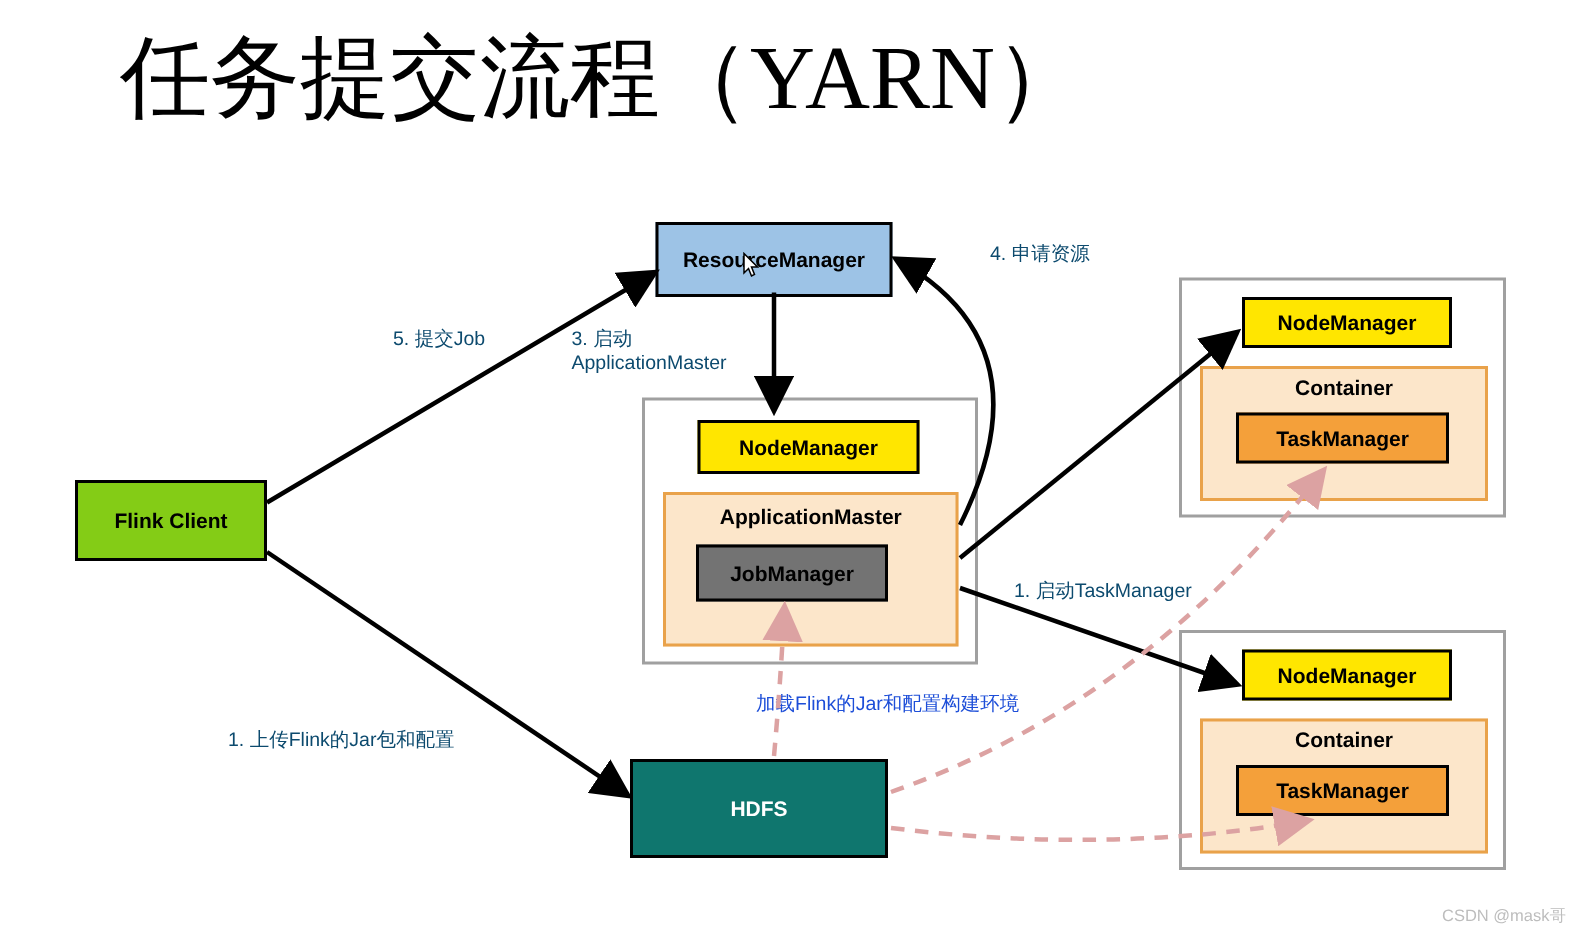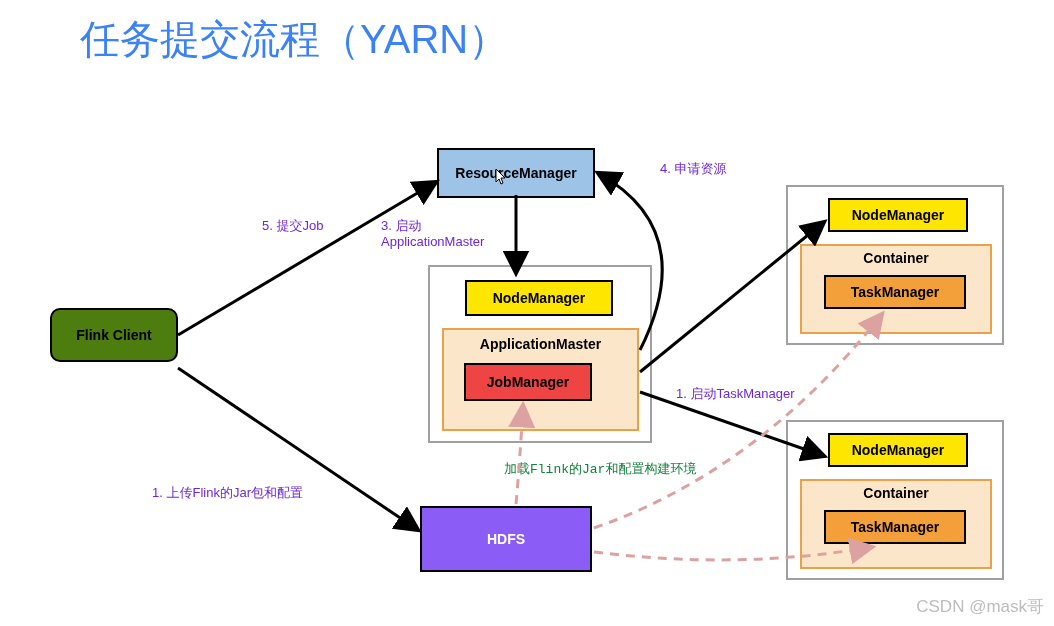--- a/index.html
+++ b/index.html
@@ -8,82 +8,82 @@
     height: 626px;
     background: #fff;
     font-family: "Comic Sans MS", "Segoe UI", sans-serif;
     position: relative;
     overflow: hidden;
   }
   .title {
     position: absolute;
     left: 80px;
     top: 12px;
-    font-size: 40px;
+    font-size: 60px;
     font-weight: 400;
-    color: #3b82f6;
-    font-family: Liberation Sans, sans-serif;
+    color: #000000;
+    font-family: Liberation Serif, serif;
   }
   .box {
     position: absolute;
     border: 2px solid #000;
     display: flex;
     align-items: center;
     justify-content: center;
     font-size: 14px;
     font-weight: bold;
   }
   .lbl {
     position: absolute;
     font-size: 13px;
-    color: #6d28d9;
+    color: #0c4a6e;
     white-space: nowrap;
   }
-  .lbl.red { color: #15803d; font-family: Liberation Mono, monospace; }
+  .lbl.red { color: #1d4ed8; }
   .watermark {
     position: absolute;
     right: 10px;
     bottom: 8px;
-    font-size: 17px;
+    font-size: 11px;
     color: #bdbdbd;
     font-family: sans-serif;
   }
   svg.arrows {
     position: absolute;
     left: 0; top: 0;
     width: 1054px; height: 626px;
     pointer-events: none;
   }
   .cursor {
     position: absolute;
     font-size: 16px;
     color: #000;
   }
 </style>
 </head>
 <body>
 
 <div class="title">任务提交流程（YARN）</div>
 
-<div class="box" style="left:50px; top:308px; width:128px; height:54px; background:#4d7c0f;border-radius:10px;">Flink Client</div>
+<div class="box" style="left:50px; top:320px; width:128px; height:54px; background:#84cc16;">Flink Client</div>
 
 <div class="box" style="left:437px; top:148px; width:158px; height:50px; background:#9dc3e6;">ResourceManager</div>
 
 <div class="cursor" style="left:495px; top:168px;">
  <svg width="14" height="18" viewBox="0 0 14 18">
       <path d="M1 1 L1 14 L4 11 L6 16 L8 15 L6 10 L10 10 Z" fill="#fff" stroke="#000" stroke-width="1"></path>
     </svg>
 </div>
 
 <div class="box" style="left:428px; top:265px; width:224px; height:178px; background:#fff; border-color:#a0a0a0;"></div>
 <div class="box" style="left:465px; top:280px; width:148px; height:36px; background:#ffe600;">NodeManager</div>
 <div class="box" style="left:442px; top:328px; width:197px; height:103px; background:#fce6ca; border-color:#e9a24a; align-items:flex-start; padding-top:6px;">ApplicationMaster</div>
-<div class="box" style="left:464px; top:363px; width:128px; height:38px; background:#ef4444;">JobManager</div>
+<div class="box" style="left:464px; top:363px; width:128px; height:38px; background:#737373;">JobManager</div>
 
-<div class="box" style="left:420px; top:506px; width:172px; height:66px; background:#8b5cf6; color:#fff;">HDFS</div>
+<div class="box" style="left:420px; top:506px; width:172px; height:66px; background:#0f766e; color:#fff;">HDFS</div>
 
 <div class="box" style="left:786px; top:185px; width:218px; height:160px; background:#fff; border-color:#a0a0a0;"></div>
 <div class="box" style="left:828px; top:198px; width:140px; height:34px; background:#ffe600;">NodeManager</div>
 <div class="box" style="left:800px; top:244px; width:192px; height:90px; background:#fce6ca; border-color:#e9a24a; align-items:flex-start; padding-top:4px;">Container</div>
 <div class="box" style="left:824px; top:275px; width:142px; height:34px; background:#f4a03a;">TaskManager</div>
 
 <div class="box" style="left:786px; top:420px; width:218px; height:160px; background:#fff; border-color:#a0a0a0;"></div>
 <div class="box" style="left:828px; top:433px; width:140px; height:34px; background:#ffe600;">NodeManager</div>
 <div class="box" style="left:800px; top:479px; width:192px; height:90px; background:#fce6ca; border-color:#e9a24a; align-items:flex-start; padding-top:4px;">Container</div>
 <div class="box" style="left:824px; top:510px; width:142px; height:34px; background:#f4a03a;">TaskManager</div>

